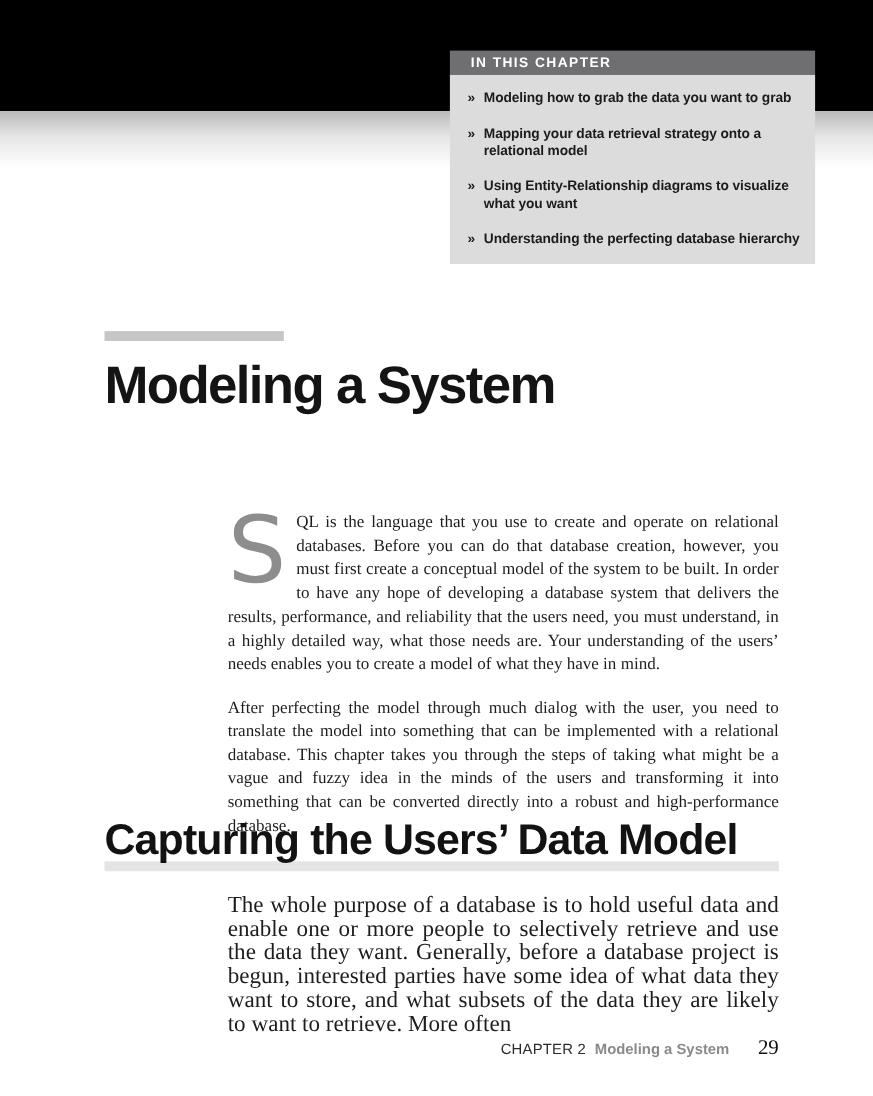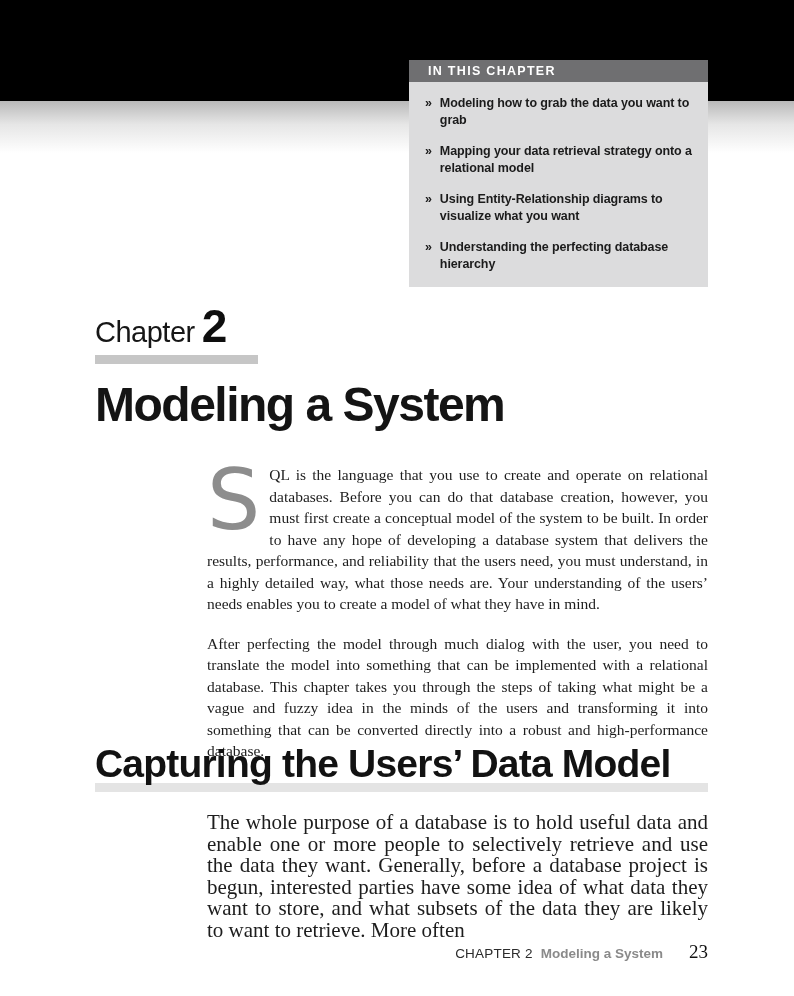--- a/index.html
+++ b/index.html
@@ -8,21 +8,21 @@
     position:relative; width:794px; height:996px; background:#ffffff;
     font-family:"Liberation Sans", sans-serif; overflow:hidden;
   }
 
   
   .top-bar { position:absolute; left:0; top:0; width:794px; height:101px; background:#000000; z-index:1; }
   .top-fade { position:absolute; left:0; top:101px; width:794px; height:52px;
     background:linear-gradient(to bottom,#b9b9b9 0%,#e6e6e6 45%,#ffffff 100%); z-index:1; }
 
   
-  .itc-box { position:absolute; left:409px; top:60px; width:299px; z-index:2; }
+  .itc-box { position:absolute; left:409px; top:46px; width:332px; z-index:2; }
   .itc-header { height:22px; background:#6f6f71; color:#ffffff; font-size:12.5px; font-weight:700;
     letter-spacing:1.3px; display:flex; align-items:center; padding-left:19px; }
   .itc-body { background:#dcdcdd; padding:13px 10px 15px 16px; }
   .itc-item { display:flex; gap:8px; color:#1b1b1b; font-size:12.5px; font-weight:700;
     line-height:16.5px; letter-spacing:-0.1px; margin-bottom:15px; }
   .itc-item:last-child { margin-bottom:0; }
   .itc-bullet { flex:0 0 auto; }
 
   
   .chapter-block { position:absolute; left:95px; top:299px; z-index:2; }
@@ -79,38 +79,34 @@
         <span>Using Entity-Relationship diagrams to visualize what you want</span>
       </div>
       <div class="itc-item">
         <span class="itc-bullet">»</span>
         <span>Understanding the perfecting database hierarchy</span>
       </div>
     </div>
   </div>
 
   <div class="chapter-block">
-    <div class="chapter-line">
-      <span class="chapter-label">Chapter</span>
-      <span class="chapter-number">2</span>
-    </div>
     <div class="chapter-rule"></div>
     <div class="chapter-title">Modeling a System</div>
   </div>
 
   <div class="intro">
     <p><span class="dropcap">S</span><span>QL is the language that you use to create and operate on relational databases. Before you can do that database creation, however, you must first create a conceptual model of the system to be built. In order to have any hope of developing a database system that delivers the results, performance, and reliability that the users need, you must understand, in a highly detailed way, what those needs are. Your understanding of the users’ needs enables you to create a model of what they have in mind.</span></p>
     <p>After perfecting the model through much dialog with the user, you need to translate the model into something that can be implemented with a relational database. This chapter takes you through the steps of taking what might be a vague and fuzzy idea in the minds of the users and transforming it into something that can be converted directly into a robust and high-performance database.</p>
   </div>
 
   <div class="section-block">
     <div class="section-heading">Capturing the Users’ Data Model</div>
     <div class="section-rule"></div>
     <p class="section-para">The whole purpose of a database is to hold useful data and enable one or more people to selectively retrieve and use the data they want. Generally, before a database project is begun, interested parties have some idea of what data they want to store, and what subsets of the data they are likely to want to retrieve. More often</p>
   </div>
 
   <div class="footer">
     <span class="footer-chapter">CHAPTER 2</span>
     <span class="footer-title">Modeling a System</span>
-    <span class="footer-page">23</span>
+    <span class="footer-page">29</span>
   </div>
 
 </div>
 
 </body></html>

